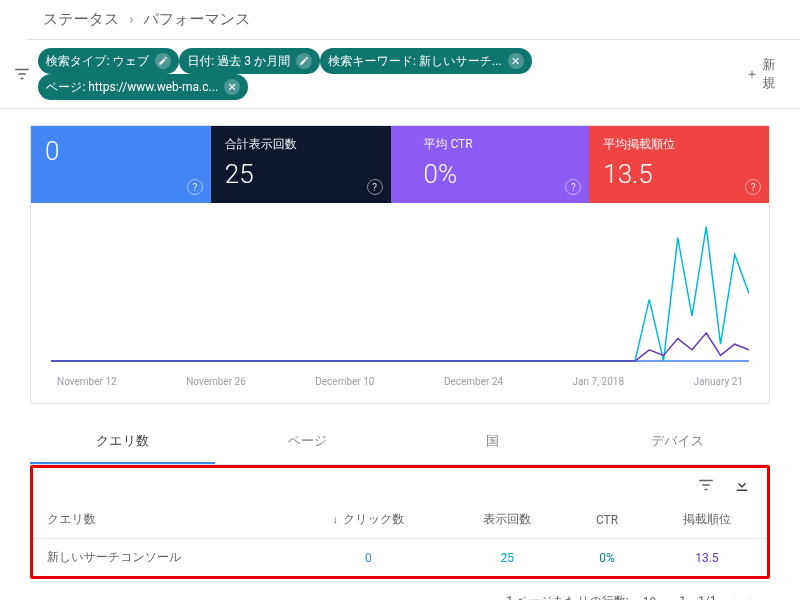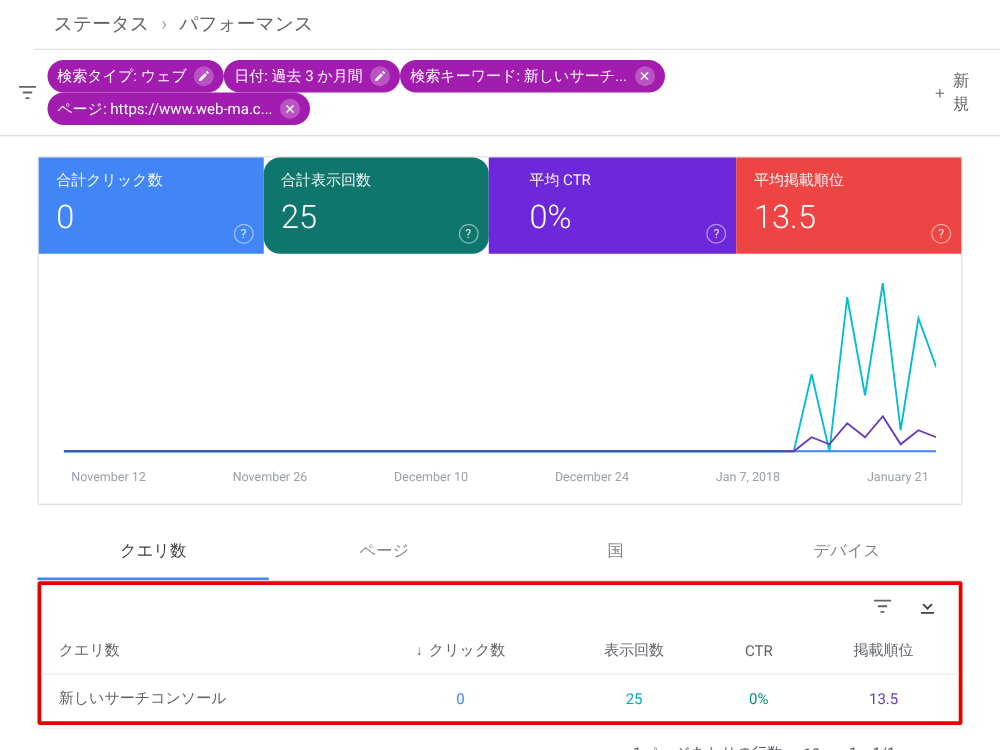--- a/index.html
+++ b/index.html
@@ -1,33 +1,33 @@
 <!DOCTYPE html>
 <html><head>
 <meta charset="utf-8">
 <style>
   * { box-sizing: border-box; margin: 0; padding: 0; }
   body { font-family: -apple-system, Roboto, "Helvetica Neue", Arial, sans-serif; font-size: 13px; color: #5f6368; background: #fff; width: 800px; height: 600px; overflow: hidden; }
   .breadcrumb { padding: 10px 16px; font-size: 15px; color: #5f6368; border-bottom: 1px solid #e0e0e0; margin-left: 27px; }
   .breadcrumb .sep { margin: 0 6px; color: #9aa0a6; }
   .filter-bar { display: flex; align-items: center; gap: 6px; padding: 8px 12px; border-bottom: 1px solid #e0e0e0; }
   .filter-icon { width: 20px; height: 20px; display:flex; align-items:center; justify-content:center; color:#5f6368; }
-  .chip { display:inline-flex; align-items:center; background:#a21caf; color:#fff; border-radius: 14px; height:26px; padding:0 8px; font-size:12px; gap:6px; white-space:nowrap; }
+  .chip { display:inline-flex; align-items:center; background:#0f766e; color:#fff; border-radius: 14px; height:26px; padding:0 8px; font-size:12px; gap:6px; white-space:nowrap; }
   .chip .chip-btn { width:16px; height:16px; border-radius:50%; background:rgba(255,255,255,0.25); display:flex; align-items:center; justify-content:center; font-size:11px; }
   .new-filter { display:inline-flex; align-items:center; color:#5f6368; font-size:13px; gap:4px; margin-left:4px; }
   .content { padding: 16px 30px 0 30px; }
   .card { background:#fff; border:1px solid #e0e0e0; border-radius:2px; }
   .metrics { display:flex; }
   .metric { flex:1; color:#fff; padding:10px 14px 14px 14px; position:relative; }
   .metric .title { font-size:12px; opacity:0.95; margin-bottom:6px; }
   .metric .value { font-size:26px; font-weight:300; }
   .metric .help { position:absolute; right:8px; bottom:8px; width:16px; height:16px; border:1px solid rgba(255,255,255,0.6); border-radius:50%; display:flex; align-items:center; justify-content:center; font-size:10px; opacity:0.85; }
   .m0 { background:#4285f4; }
-  .m1 { background:#0f766e;border-radius:13px; }
-  .m2 { background:#6d28d9;padding-left:33px; }
+  .m1 { background:#0f172a; }
+  .m2 { background:#8b5cf6;padding-left:33px; }
   .m3 { background:#ef4444; }
   .chart-area { position:relative; height:200px; padding:10px 20px 4px 20px; }
   .chart-svg { width:100%; height:160px; }
   .xlabels { display:flex; justify-content:space-between; font-size:10px; color:#9aa0a6; padding: 0 6px 8px 6px; }
   .tabs { display:flex; border-bottom:1px solid #e0e0e0; margin-top:16px; background:#fff; }
   .tab { flex:1; text-align:center; padding:12px 0; font-size:13px; color:#80868b; }
   .tab.active { color:#3c4043; border-bottom:2px solid #4285f4; font-weight:500; }
   .table-card { border:3px solid #e60000; border-top:3px solid #e60000; margin-top:0; }
   .table-actions { display:flex; justify-content:flex-end; gap:18px; padding:8px 16px 4px 16px; color:#5f6368; }
   .table-actions svg { width:18px; height:18px; }
@@ -82,21 +82,20 @@
   <span class="new-filter">
     <span>＋</span>
     <span>新規</span>
   </span>
 </div>
 
 <div class="content">
   <div class="card">
     <div class="metrics" id="metrics">
         <div class="metric m0">
-          <div class="title">合計クリック数</div>
           <div class="value">0</div>
           <div class="help">?</div>
         </div>
         <div class="metric m1">
           <div class="title">合計表示回数</div>
           <div class="value">25</div>
           <div class="help">?</div>
         </div>
         <div class="metric m2">
           <div class="title">平均 CTR</div>

